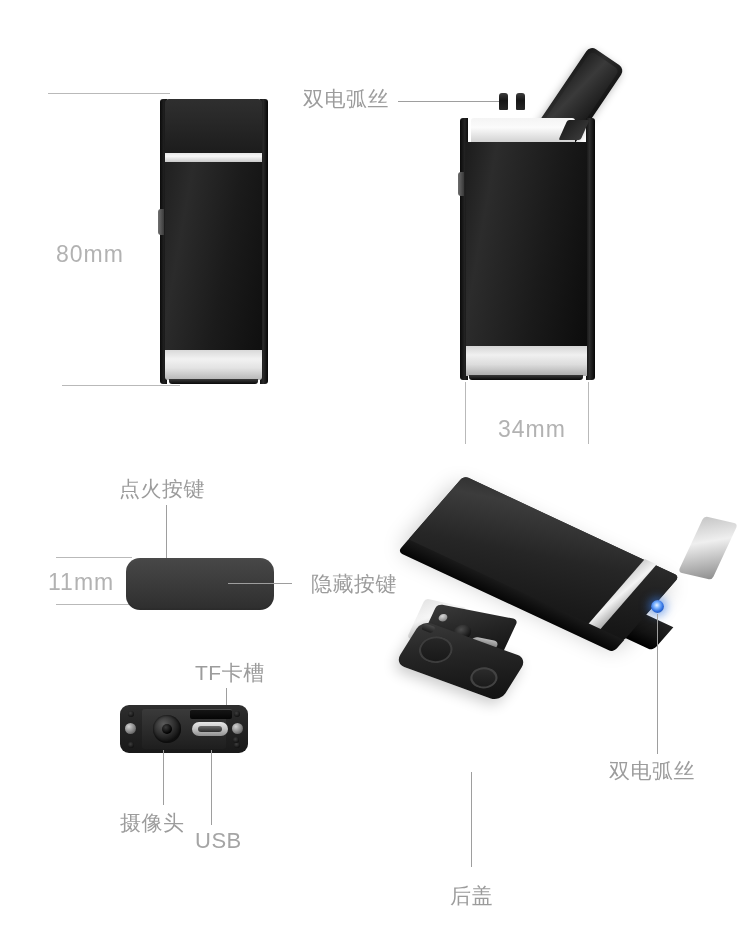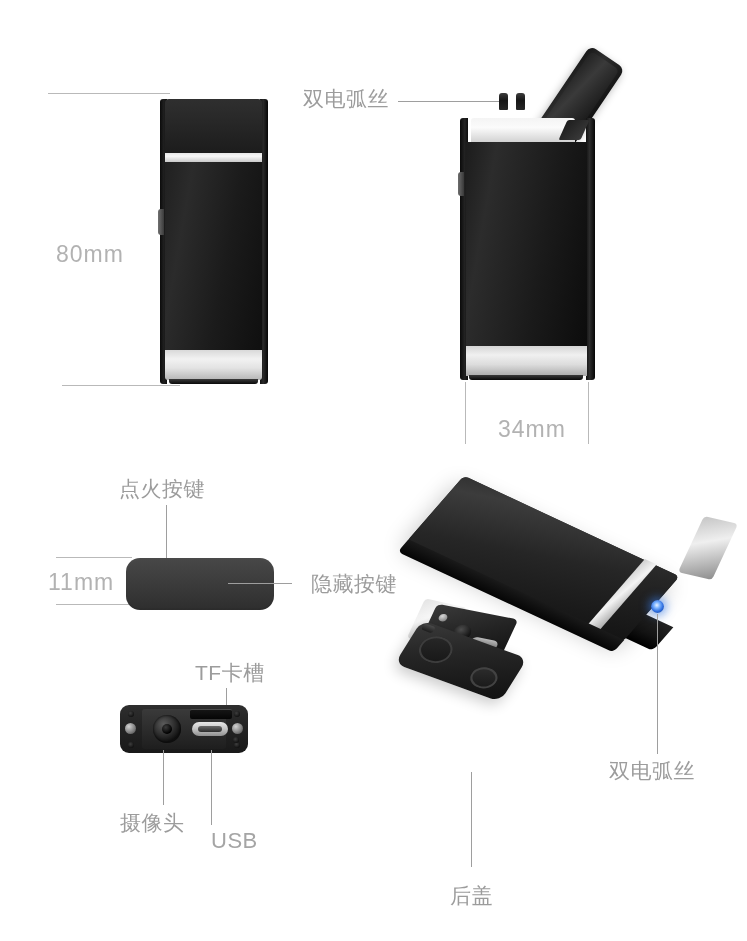--- a/index.html
+++ b/index.html
@@ -339,21 +339,21 @@
     <div class="tfslot"></div>
     <div class="lens"></div>
     <div class="usb"></div>
     <div class="hole" style="left:113px;bottom:10px;"></div>
   </div>
 
   <div class="line vline dark" style="left:163px;top:750px;height:55px;"></div>
   <div class="lbl cn" style="left:120px;top:812px;text-align:center;">摄像头</div>
 
   <div class="line vline dark" style="left:211px;top:750px;height:75px;"></div>
-  <div class="lbl lat" style="left:211px;top:830px;">USB</div>
+  <div class="lbl lat" style="left:195px;top:830px;">USB</div>
 
   <div id="persp">
     <div class="far-silver"></div>
     <div class="sideface"></div>
     <div id="body3d">
       <div class="topface"></div>
       <div class="silverband"></div>
       <div class="edgeside"></div>
     </div>
     <div class="silverend"></div>

